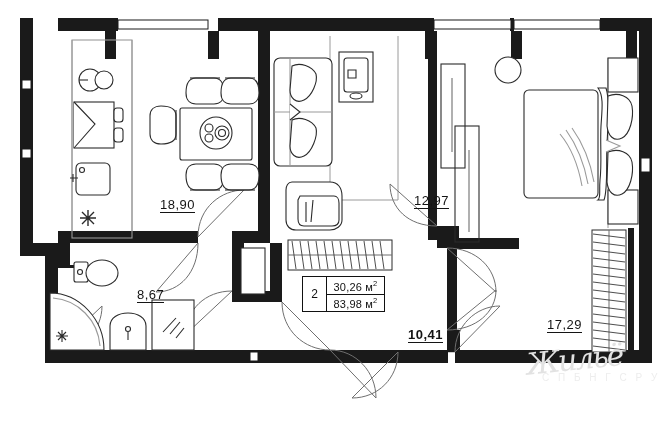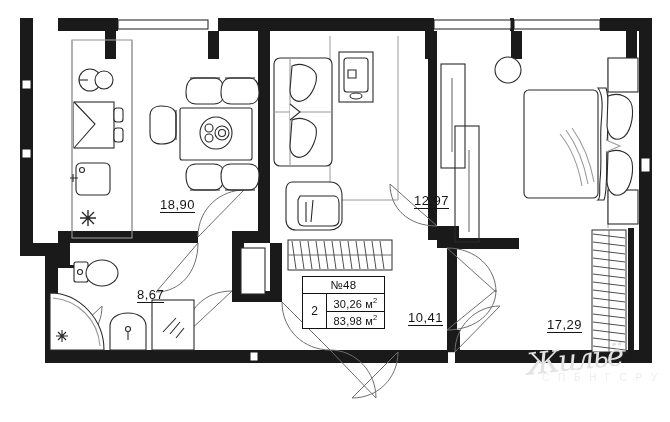--- a/index.html
+++ b/index.html
@@ -329,26 +329,25 @@
     </g>
 
   </svg>
 
   <div class="lbl" style="left:160px;top:198px;">18,90</div>
 
   <div class="lbl" style="left:414px;top:180px;margin-top:14px;">12,97</div>
 
   <div class="lbl" style="left:137px;top:288px;">8,67</div>
 
-  <div class="lbl" style="left:408px;top:311px;">10,41</div>
+  <div class="lbl" style="left:408px;top:328px;font-weight:bold;">10,41</div>
 
   <div class="lbl" style="left:547px;top:318px;text-align:center;">17,29</div>
 
   <div id="legend">
-    <div class="ltop">№48</div>
     <div class="lrow">
       <div class="lnum">2</div>
       <div class="lvals">
         <div class="lv top">
           <span>30,26</span>
           <span>м</span><sup>2</sup>
         </div>
         <div class="lv">
           <span>83,98</span>
           <span>м</span><sup>2</sup>

